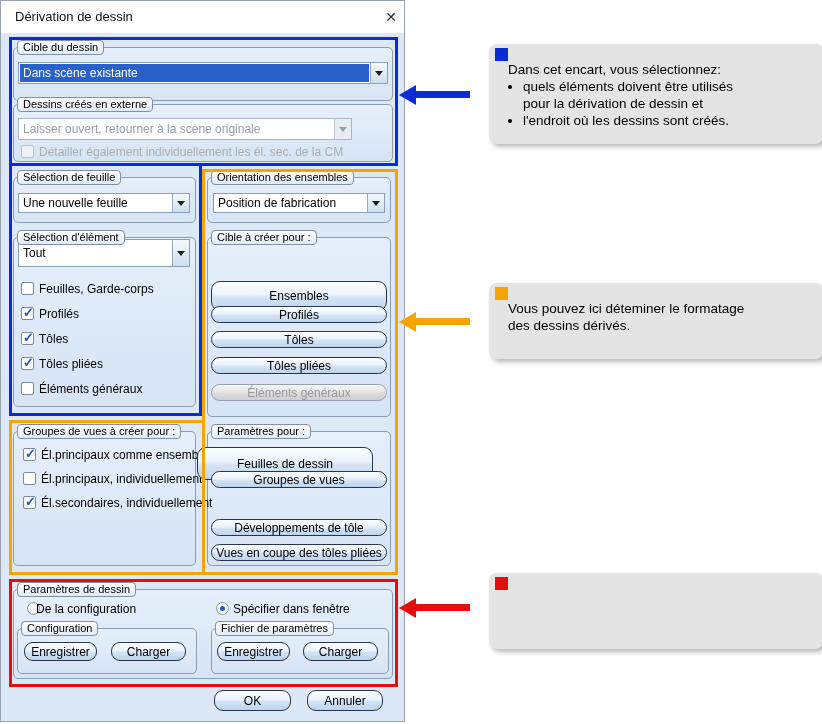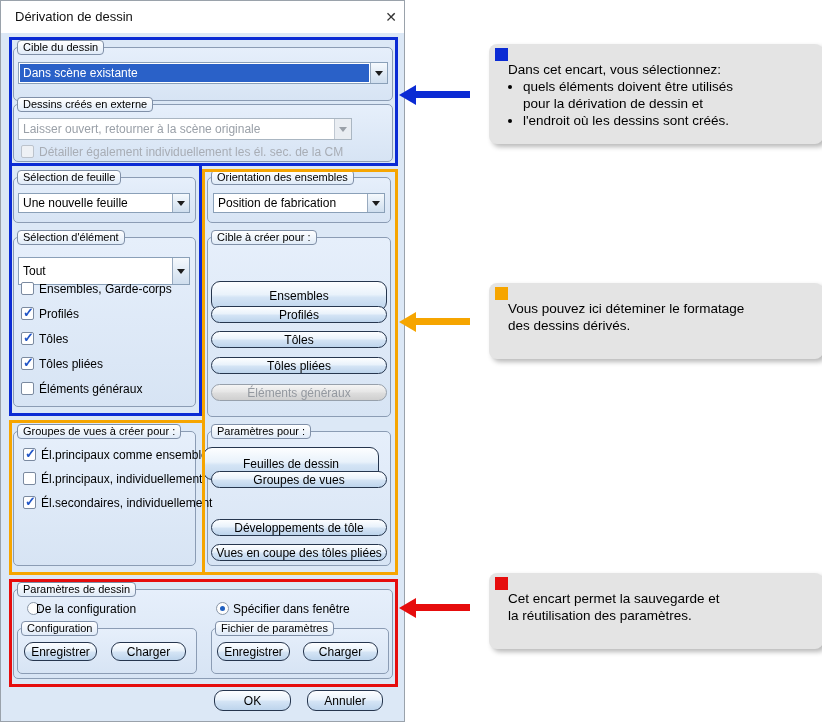--- a/index.html
+++ b/index.html
@@ -99,28 +99,28 @@
   <span class="tab" style="left:16px;top:169px">Sélection de feuille</span>
   <div class="dd" style="left:17px;top:192px;width:172px;height:20px">
     <div class="txt">Une nouvelle feuille</div>
     <div class="arw">
         <div class="tri"></div>
       </div>
   </div>
 
   <div class="grp" style="left:12px;top:236px;width:183px;height:170px"></div>
   <span class="tab" style="left:16px;top:229px">Sélection d'élément</span>
-  <div class="dd" style="left:17px;top:256px;width:172px;height:28px">
+  <div class="dd" style="left:17px;top:238px;width:172px;height:28px">
     <div class="txt">Tout</div>
     <div class="arw">
         <div class="tri"></div>
       </div>
   </div>
   <span class="cb" style="left:20px;top:281px"></span>
-  <span class="lbl" style="left:38px;top:281px">Ensembles, Garde-corps</span>
+  <span class="lbl" style="left:38px;top:281px">Feuilles, Garde-corps</span>
   <span class="cb on" style="left:20px;top:306px"></span>
   <span class="lbl" style="left:38px;top:306px">Profilés</span>
   <span class="cb on" style="left:20px;top:331px"></span>
   <span class="lbl" style="left:38px;top:331px">Tôles</span>
   <span class="cb on" style="left:20px;top:356px"></span>
   <span class="lbl" style="left:38px;top:356px">Tôles pliées</span>
   <span class="cb" style="left:20px;top:381px"></span>
   <span class="lbl" style="left:38px;top:381px">Éléments généraux</span>
 
   <div class="grp" style="left:206px;top:176px;width:184px;height:46px"></div>
@@ -144,21 +144,21 @@
   <span class="tab" style="left:16px;top:423px">Groupes de vues à créer pour :</span>
   <span class="cb on" style="left:22px;top:447px"></span>
   <span class="lbl" style="left:40px;top:447px">Él.principaux comme ensemble</span>
   <span class="cb" style="left:22px;top:471px"></span>
   <span class="lbl" style="left:40px;top:471px">Él.principaux, individuellement</span>
   <span class="cb on" style="left:22px;top:495px"></span>
   <span class="lbl" style="left:40px;top:495px">Él.secondaires, individuellement</span>
 
   <div class="grp" style="left:206px;top:430px;width:184px;height:135px"></div>
   <span class="tab" style="left:210px;top:423px">Paramètres pour :</span>
-  <div class="btn" style="left:202px;top:446px;width:176px;height:33px">Feuilles de dessin</div>
+  <div class="btn" style="left:196px;top:446px;width:176px;height:33px">Feuilles de dessin</div>
   <div class="btn" style="left:210px;top:470px;width:176px;height:17px">Groupes de vues</div>
   <div class="btn" style="left:210px;top:518px;width:176px;height:17px">Développements de tôle</div>
   <div class="btn" style="left:210px;top:543px;width:176px;height:17px">Vues en coupe des tôles pliées</div>
 
   <div class="grp" style="left:12px;top:588px;width:380px;height:90px"></div>
   <span class="tab" style="left:16px;top:581px">Paramètres de dessin</span>
   <span class="rb" style="left:26px;top:601px"></span>
   <span class="lbl" style="left:35px;top:601px">De la configuration</span>
   <span class="rb on" style="left:215px;top:601px"></span>
   <span class="lbl" style="left:232px;top:601px">Spécifier dans fenêtre</span>
@@ -209,17 +209,13 @@
 </div>
 <div class="note" style="top:283px;height:76px">
   <span class="sq" style="--c: #F6A500;"></span>
   <div class="body">
       <div class="txt">Vous pouvez ici déteminer le formatage
 des dessins dérivés.</div>
     </div>
 </div>
 <div class="note" style="top:573px;height:76px">
   <span class="sq" style="--c: #E60D0D;"></span>
-  <div class="body">
-      <div class="txt">Cet encart permet la sauvegarde et
-la réutilisation des paramètres.</div>
-    </div>
 </div>
 
 </body></html>

